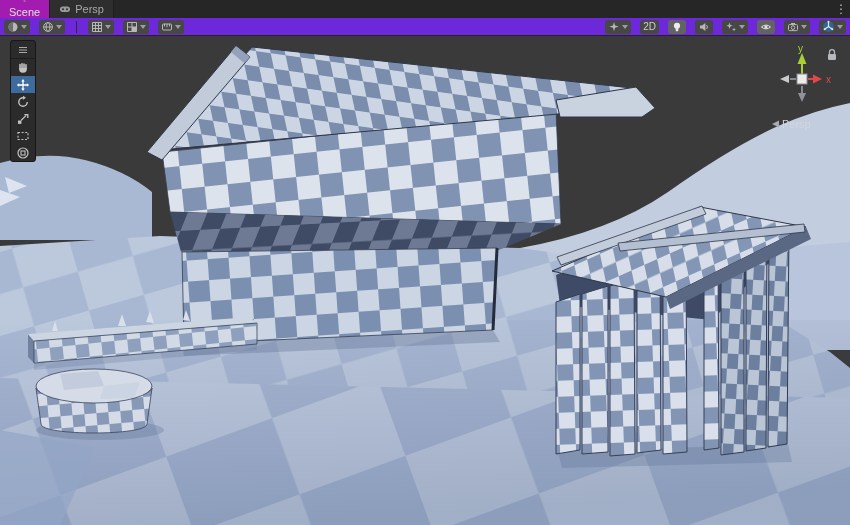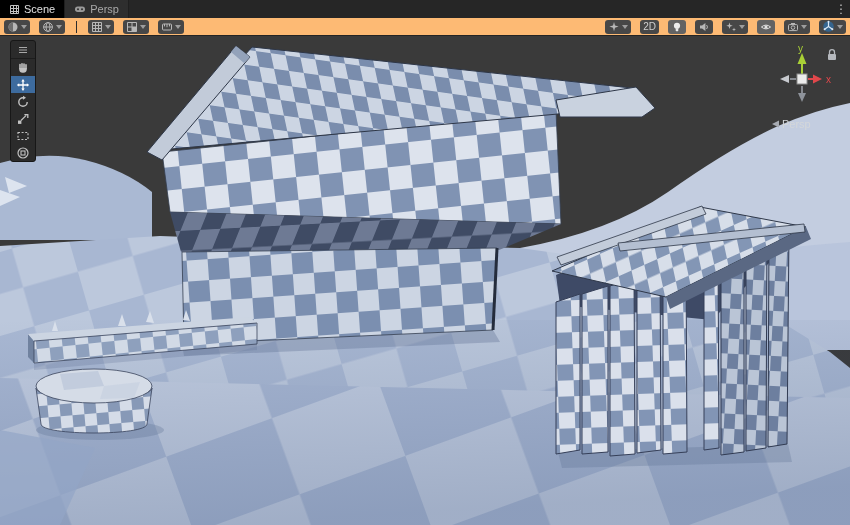--- a/index.html
+++ b/index.html
@@ -4,25 +4,25 @@
 <style>
   html,body{margin:0;padding:0;}
   body{
     width:850px;height:525px;position:relative;overflow:hidden;
     background:#333;font-family:"Liberation Sans",sans-serif;
     -webkit-font-smoothing:antialiased;
   }
   
   .tabbar{height:18px;background:#262626;display:flex;align-items:stretch;}
   .tab{display:flex;align-items:center;gap:4px;padding:0 9px;font-size:11px;color:#a8a8a8;background:#2e2e2e;border-right:1px solid #1f1f1f;cursor:default;}
-  .tab.active{background:#000000;color:#e0e0e0;}
+  .tab.active{background:#a21caf;color:#e0e0e0;flex-direction:column;}
   .spacer{flex:1;}
   .kebab{width:18px;display:flex;align-items:center;justify-content:center;color:#c4c4c4;font-size:12px;line-height:1;}
   
-  .svtoolbar{height:18px;background:#fdba74;border-bottom:1px solid #242424;box-sizing:border-box;display:flex;align-items:center;padding:0 4px;gap:9px;}
+  .svtoolbar{height:18px;background:#6d28d9;border-bottom:1px solid #242424;box-sizing:border-box;display:flex;align-items:center;padding:0 4px;gap:9px;}
   .tb-btn{height:14px;display:flex;align-items:center;gap:2px;padding:0 3px;background:#474747;border-radius:3px;}
   .tb-btn.toggle-on{background:#636363;}
   .tb-btn .lbl{font-size:10px;color:#cfcfcf;}
   .tb-sep{width:1px;height:12px;background:#2c2c2c;margin:0 2px;}
   .dd{width:0;height:0;border-left:3px solid transparent;border-right:3px solid transparent;border-top:4px solid #9d9d9d;}
   
   .viewport{position:absolute;top:36px;left:0;width:850px;height:489px;background:#3a3a3a;}
   .viewport>svg.scene{position:absolute;top:0;left:0;}
   
   .toolstrip{position:absolute;left:10px;top:4px;width:24px;background:#2b2b2b;border:1px solid #171717;border-radius:3px;}

